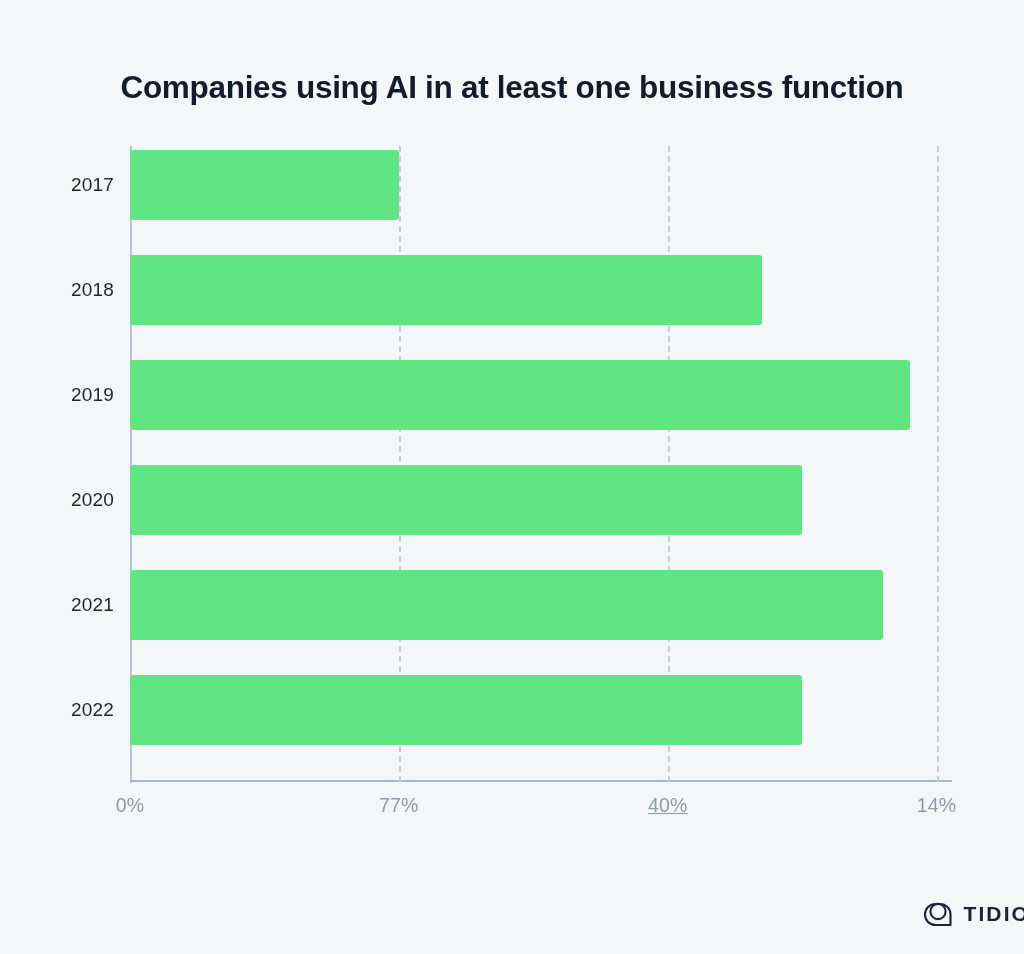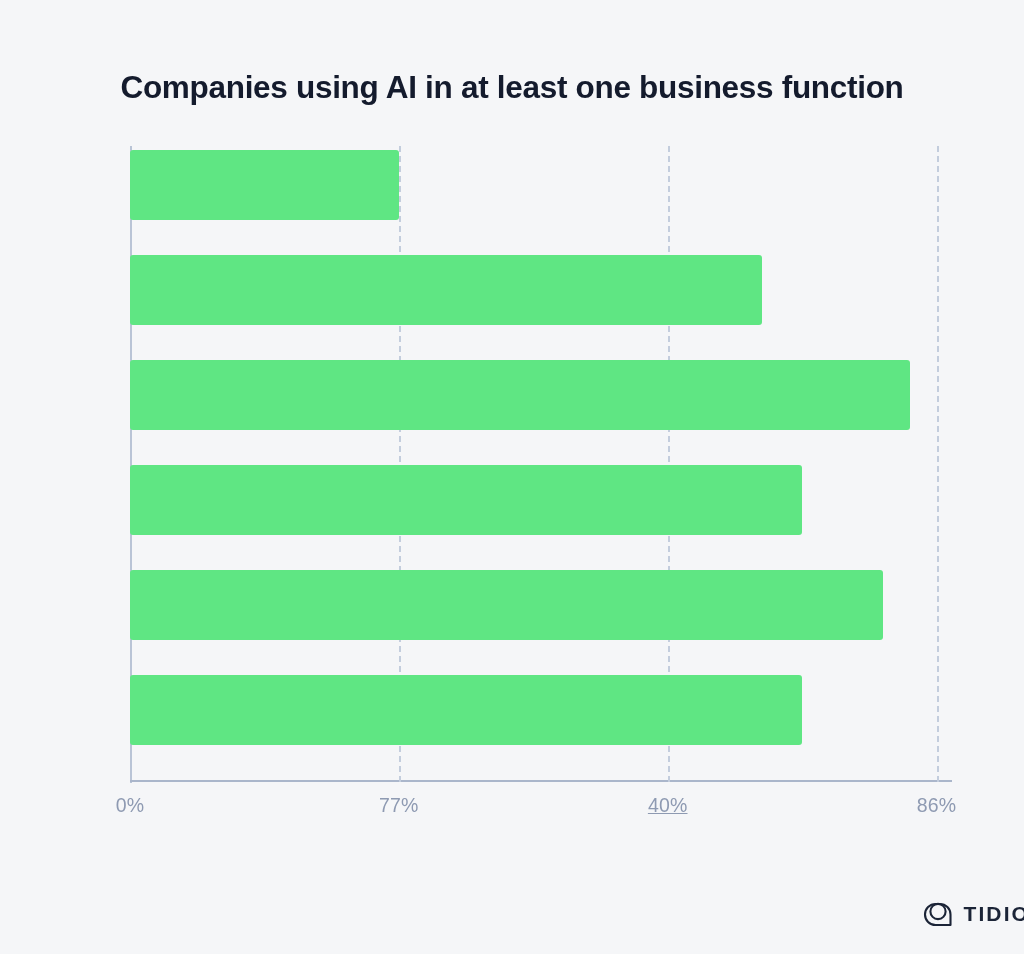--- a/index.html
+++ b/index.html
@@ -150,20 +150,28 @@
 </head>
 <body>
 
 <div id="chart-card">
 
   <h1 id="chart-title">Companies using AI in at least one business function</h1>
 
   <div id="y-axis-line"></div>
   <div id="x-axis-line"></div>
 
+  <div id="y-labels">
+    <div class="y-label" style="top: 28px;">2017</div>
+    <div class="y-label" style="top: 133px;">2018</div>
+    <div class="y-label" style="top: 238px;">2019</div>
+    <div class="y-label" style="top: 343px;">2020</div>
+    <div class="y-label" style="top: 448px;">2021</div>
+    <div class="y-label" style="top: 553px;">2022</div>
+  </div>
 
   <div id="plot-area">
     <div class="gridline" style="left: 268.852px;"></div>
     <div class="gridline" style="left: 537.705px;"></div>
     <div class="gridline" style="left: 806.557px;"></div>
 
     <div class="bar-row" style="top: 4px; width: 820px;">
       <div class="bar" style="width: 268.852px;"></div>
     </div>
     <div class="bar-row" style="top: 109px; width: 820px;">
@@ -180,21 +188,21 @@
     </div>
     <div class="bar-row" style="top: 529px; width: 820px;">
       <div class="bar" style="width: 672.131px;"></div>
     </div>
   </div>
 
   <div id="x-labels">
     <div class="x-label" style="left: 130px;">0%</div>
     <div class="x-label" style="left: 398.852px;">77%</div>
     <div class="x-label" style="left: 667.705px; text-decoration: underline;">40%</div>
-    <div class="x-label" style="left: 936.557px;">86%</div>
+    <div class="x-label" style="left: 936.557px;">14%</div>
   </div>
 
   <div id="logo">
     <svg id="logo-mark" width="34" height="34" viewBox="0 0 34 34" fill="none">
       <path d="M4 18.5 A10.5 10.5 0 0 1 14.5 8 H19 A10.5 10.5 0 0 1 29.5 18.5 V29 H14.5 A10.5 10.5 0 0 1 4 18.5 Z" stroke="#1b2437" stroke-width="2.1" fill="none" stroke-linejoin="round"></path>
       <circle cx="17" cy="15.5" r="7.6" stroke="#1b2437" stroke-width="2.1" fill="none"></circle>
     </svg>
     <span id="logo-text">TIDIO</span>
   </div>
 

